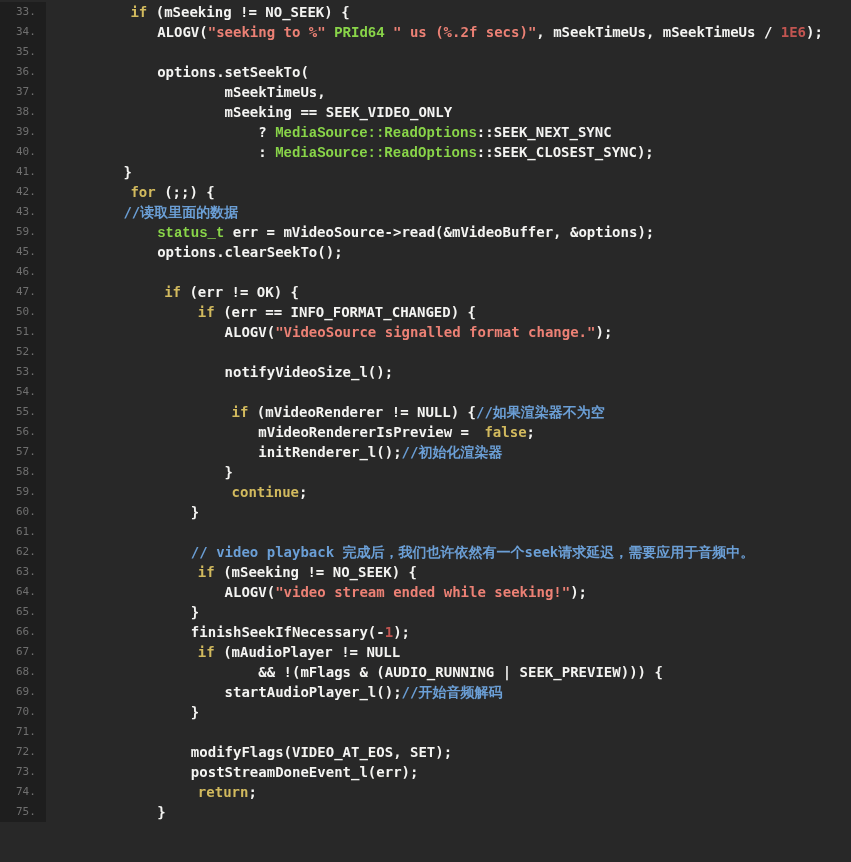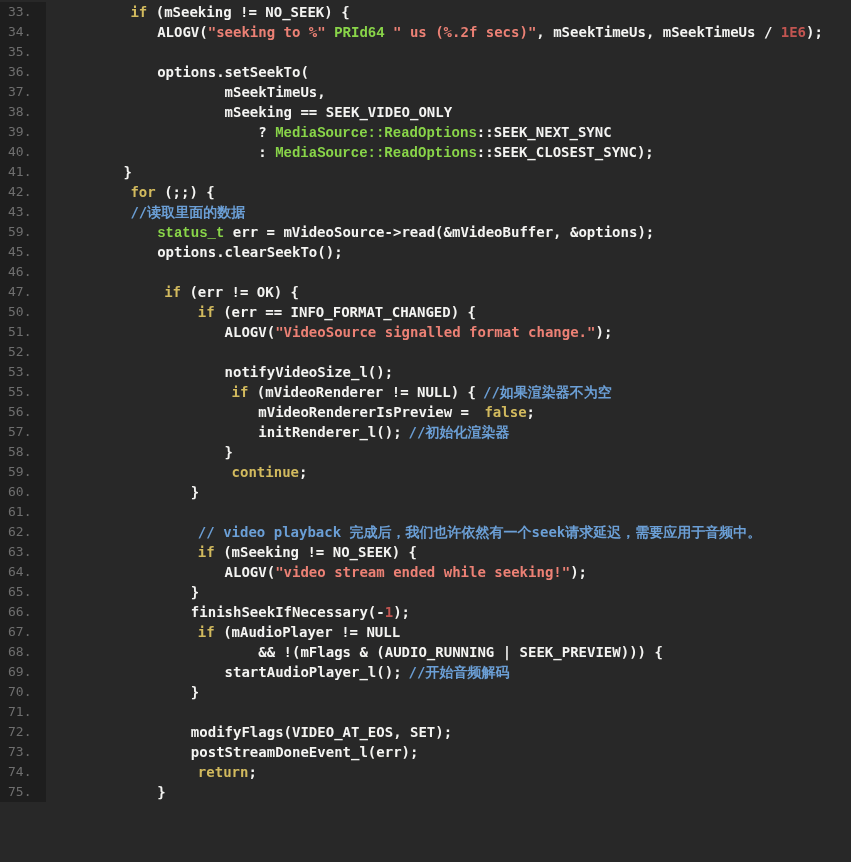--- a/index.html
+++ b/index.html
@@ -22,40 +22,40 @@
   }
   .row {
     display: flex;
     height: 20px;
     white-space: pre;
   }
   .ln {
     flex: 0 0 46px;
     width: 46px;
     box-sizing: border-box;
-    padding-left: 8px;
+    padding-left: 16px;
     background: var(--gutter-bg, #1e1e1e);
     color: var(--gutter-fg, #6f6f6f);
-    font-size: 13px;
+    font-size: 11px;
     font-weight: normal;
     user-select: none;
   }
   .code {
     flex: 1 1 auto;
     padding-left: 10px;
     font-weight: bold;
     color: var(--tok-pl, #f4f4f2);
     overflow: hidden;
   }
   .tok-pl { color: var(--tok-pl, #f4f4f2); }
   .tok-kw { color: var(--tok-kw, #d2ba5e); margin-left: 7px; }
   .tok-st { color: var(--tok-st, #ec8175); }
   .tok-nu { color: var(--tok-nu, #c25551); }
   .tok-ty { color: var(--tok-ty, #89d549); font-family: Liberation Mono, monospace; }
-  .tok-co { color: var(--tok-co, #6b9fd6); margin-left: 7px; }
+  .tok-co { color: var(--tok-co, #6b9fd6); }
 </style>
 </head>
 <body>
 
 <div class="editor">
   <div id="code-rows">
       <div class="row"><span class="ln">33.</span><span class="code"><span class="tok-pl">        </span><span class="tok-kw">if</span><span class="tok-pl"> (mSeeking != NO_SEEK) {</span></span></div>
       <div class="row"><span class="ln">34.</span><span class="code"><span class="tok-pl">            ALOGV(</span><span class="tok-st">"seeking to %"</span><span class="tok-pl"> </span><span class="tok-ty">PRId64</span><span class="tok-pl"> </span><span class="tok-st">" us (%.2f secs)"</span><span class="tok-pl">, mSeekTimeUs, mSeekTimeUs / </span><span class="tok-nu">1E6</span><span class="tok-pl">);</span></span></div>
       <div class="row"><span class="ln">35.</span><span class="code"></span></div>
       <div class="row"><span class="ln">36.</span><span class="code"><span class="tok-pl">            options.setSeekTo(</span></span></div>
@@ -67,20 +67,21 @@
       <div class="row"><span class="ln">42.</span><span class="code"><span class="tok-pl">        </span><span class="tok-kw">for</span><span class="tok-pl"> (;;) {</span></span></div>
       <div class="row"><span class="ln">43.</span><span class="code"><span class="tok-pl">        </span><span class="tok-co">//读取里面的数据</span></span></div>
       <div class="row"><span class="ln">59.</span><span class="code"><span class="tok-pl">            </span><span class="tok-ty">status_t</span><span class="tok-pl"> err = mVideoSource-&gt;read(&amp;mVideoBuffer, &amp;options);</span></span></div>
       <div class="row"><span class="ln">45.</span><span class="code"><span class="tok-pl">            options.clearSeekTo();</span></span></div>
       <div class="row"><span class="ln">46.</span><span class="code"></span></div>
       <div class="row"><span class="ln">47.</span><span class="code"><span class="tok-pl">            </span><span class="tok-kw">if</span><span class="tok-pl"> (err != OK) {</span></span></div>
       <div class="row"><span class="ln">50.</span><span class="code"><span class="tok-pl">                </span><span class="tok-kw">if</span><span class="tok-pl"> (err == INFO_FORMAT_CHANGED) {</span></span></div>
       <div class="row"><span class="ln">51.</span><span class="code"><span class="tok-pl">                    ALOGV(</span><span class="tok-st">"VideoSource signalled format change."</span><span class="tok-pl">);</span></span></div>
       <div class="row"><span class="ln">52.</span><span class="code"></span></div>
       <div class="row"><span class="ln">53.</span><span class="code"><span class="tok-pl">                    notifyVideoSize_l();</span></span></div>
+      <div class="row"><span class="ln">54.</span><span class="code"></span></div>
       <div class="row"><span class="ln">55.</span><span class="code"><span class="tok-pl">                    </span><span class="tok-kw">if</span><span class="tok-pl"> (mVideoRenderer != NULL) {</span><span class="tok-co">//如果渲染器不为空</span></span></div>
       <div class="row"><span class="ln">56.</span><span class="code"><span class="tok-pl">                        mVideoRendererIsPreview = </span><span class="tok-kw">false</span><span class="tok-pl">;</span></span></div>
       <div class="row"><span class="ln">57.</span><span class="code"><span class="tok-pl">                        initRenderer_l();</span><span class="tok-co">//初始化渲染器</span></span></div>
       <div class="row"><span class="ln">58.</span><span class="code"><span class="tok-pl">                    }</span></span></div>
       <div class="row"><span class="ln">59.</span><span class="code"><span class="tok-pl">                    </span><span class="tok-kw">continue</span><span class="tok-pl">;</span></span></div>
       <div class="row"><span class="ln">60.</span><span class="code"><span class="tok-pl">                }</span></span></div>
       <div class="row"><span class="ln">61.</span><span class="code"></span></div>
       <div class="row"><span class="ln">62.</span><span class="code"><span class="tok-pl">                </span><span class="tok-co">// video playback 完成后，我们也许依然有一个seek请求延迟，需要应用于音频中。</span></span></div>
       <div class="row"><span class="ln">63.</span><span class="code"><span class="tok-pl">                </span><span class="tok-kw">if</span><span class="tok-pl"> (mSeeking != NO_SEEK) {</span></span></div>
       <div class="row"><span class="ln">64.</span><span class="code"><span class="tok-pl">                    ALOGV(</span><span class="tok-st">"video stream ended while seeking!"</span><span class="tok-pl">);</span></span></div>

